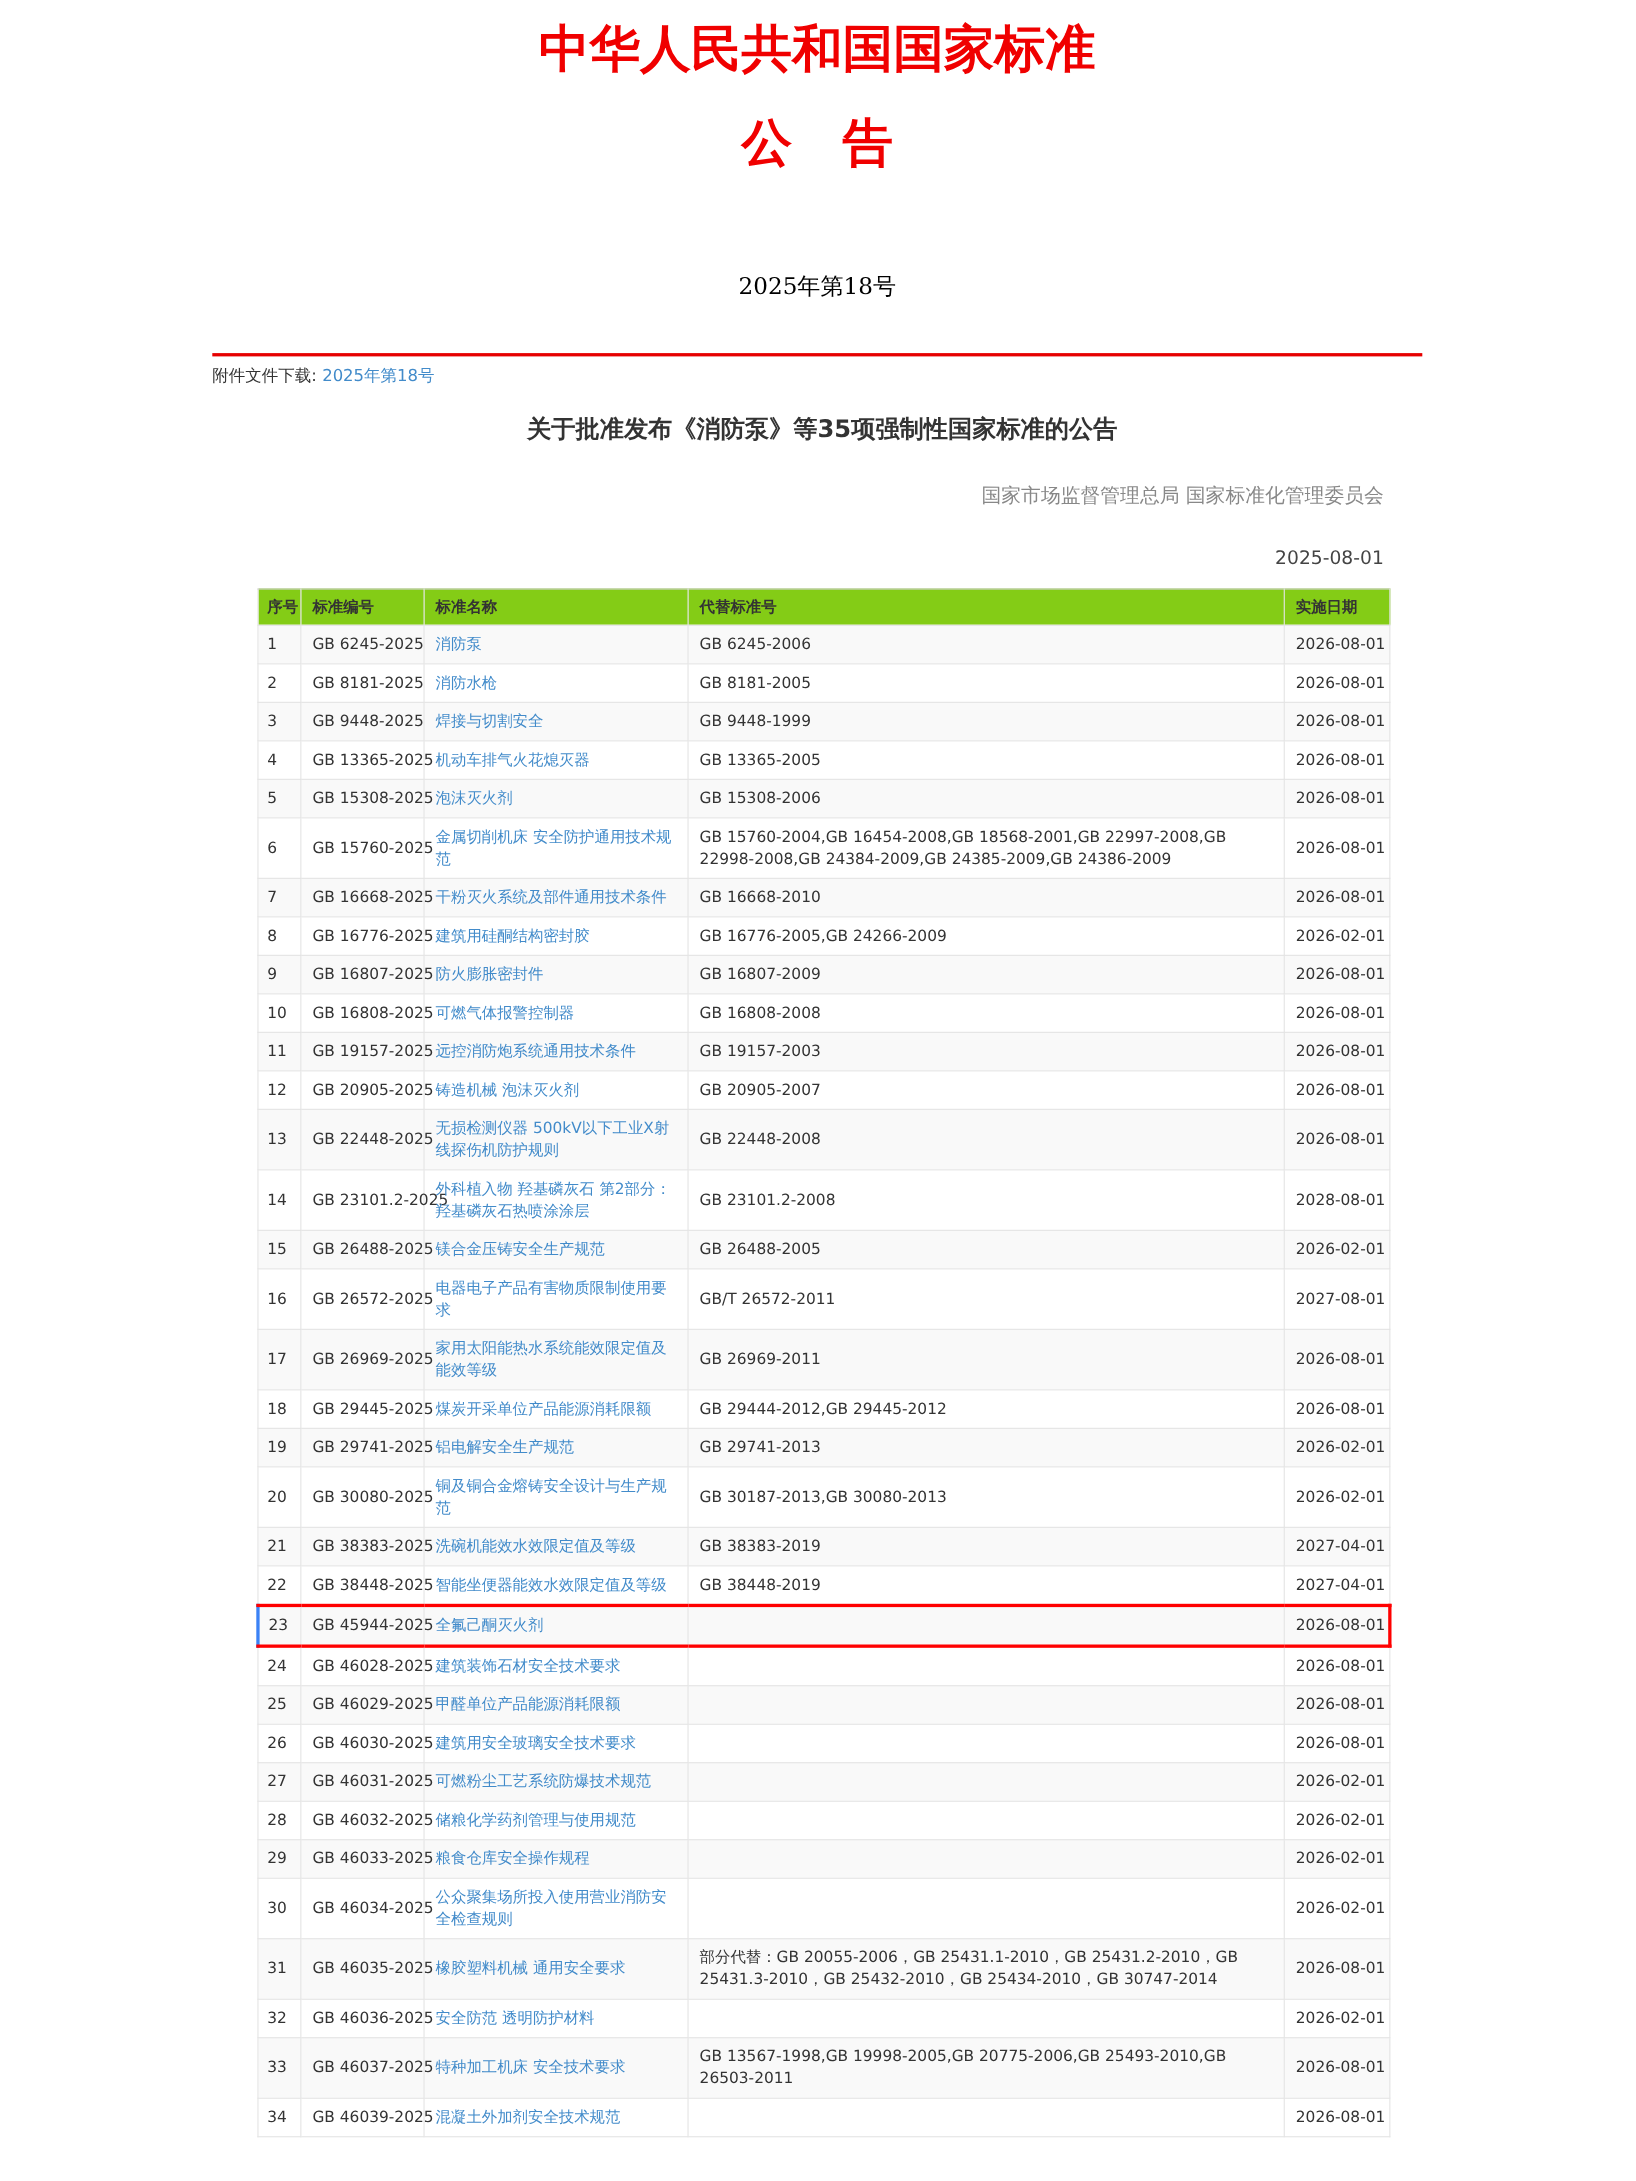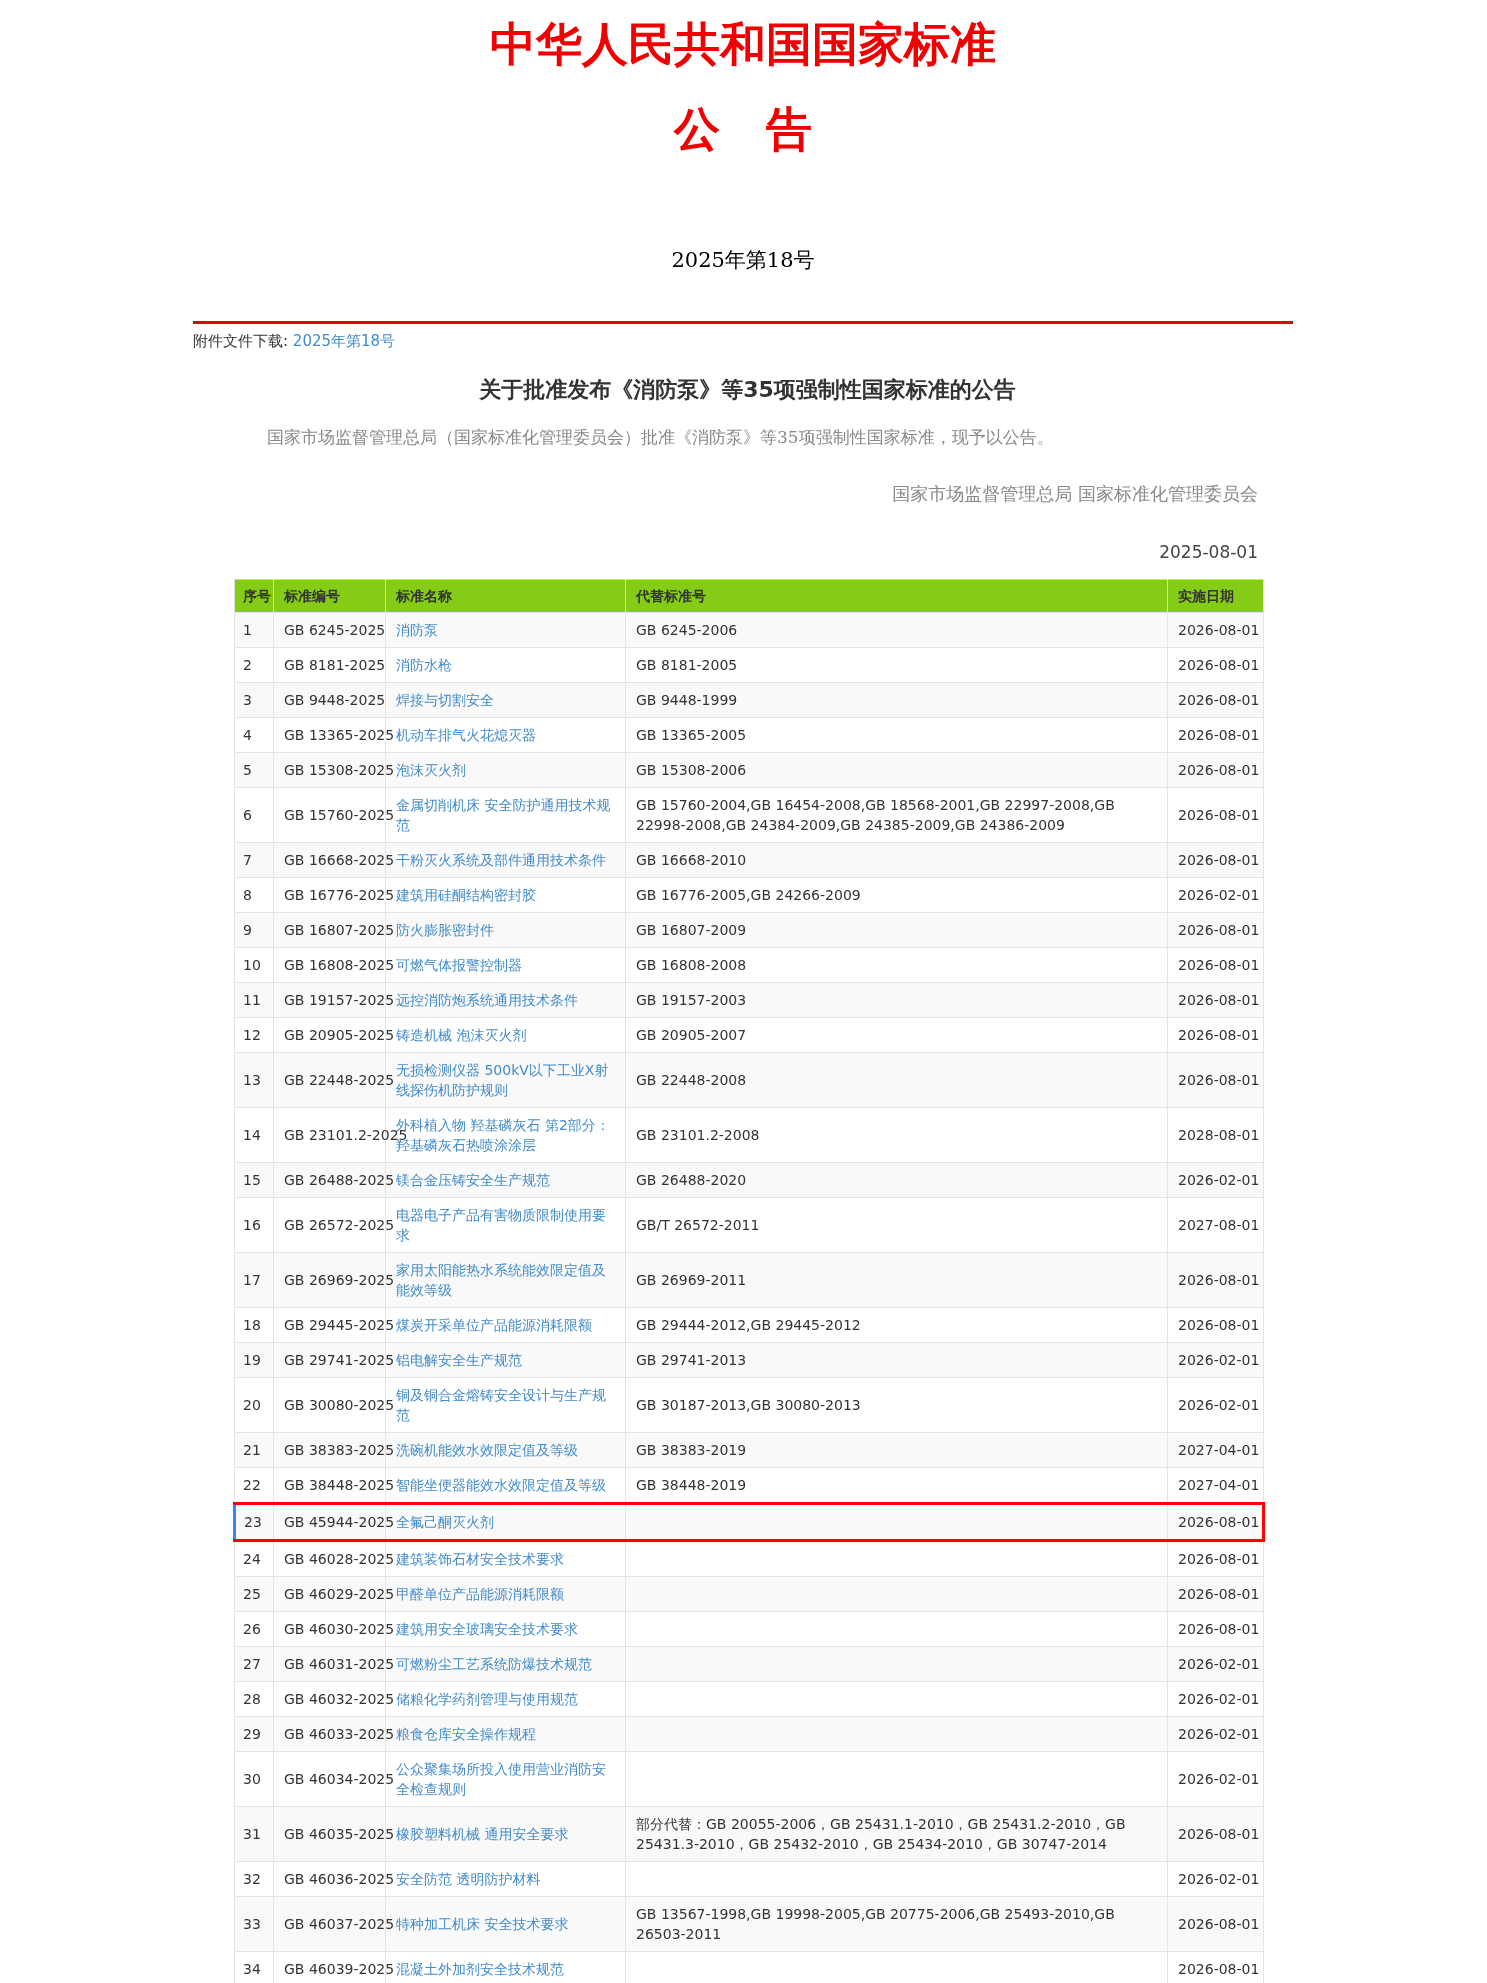--- a/index.html
+++ b/index.html
@@ -76,21 +76,20 @@
 
   <div class="red-line"></div>
 
   <div class="attachment-row">
     <span>附件文件下载:</span>
     <a>2025年第18号</a>
   </div>
 
   <div class="inner">
     <div class="notice-title">关于批准发布《消防泵》等35项强制性国家标准的公告</div>
-    <div class="notice-body">国家市场监督管理总局（国家标准化管理委员会）批准《消防泵》等35项强制性国家标准，现予以公告。</div>
     <div class="signature">国家市场监督管理总局 国家标准化管理委员会</div>
     <div class="publish-date">2025-08-01</div>
 
     <table class="standards">
       <colgroup>
         <col style="width:39px">
           <col style="width:112px">
           <col style="width:240px">
           <col style="width:542px">
           <col style="width:96px">
@@ -200,21 +199,21 @@
     <td>14</td>
     <td class="code">GB 23101.2-2025</td>
     <td><a class="std-link">外科植入物 羟基磷灰石 第2部分：羟基磷灰石热喷涂涂层</a></td>
     <td>GB 23101.2-2008</td>
     <td>2028-08-01</td>
   </tr>
           <tr>
     <td>15</td>
     <td class="code">GB 26488-2025</td>
     <td><a class="std-link">镁合金压铸安全生产规范</a></td>
-    <td>GB 26488-2020</td>
+    <td>GB 26488-2005</td>
     <td>2026-02-01</td>
   </tr>
           <tr>
     <td>16</td>
     <td class="code">GB 26572-2025</td>
     <td><a class="std-link">电器电子产品有害物质限制使用要求</a></td>
     <td>GB/T 26572-2011</td>
     <td>2027-08-01</td>
   </tr>
           <tr>

